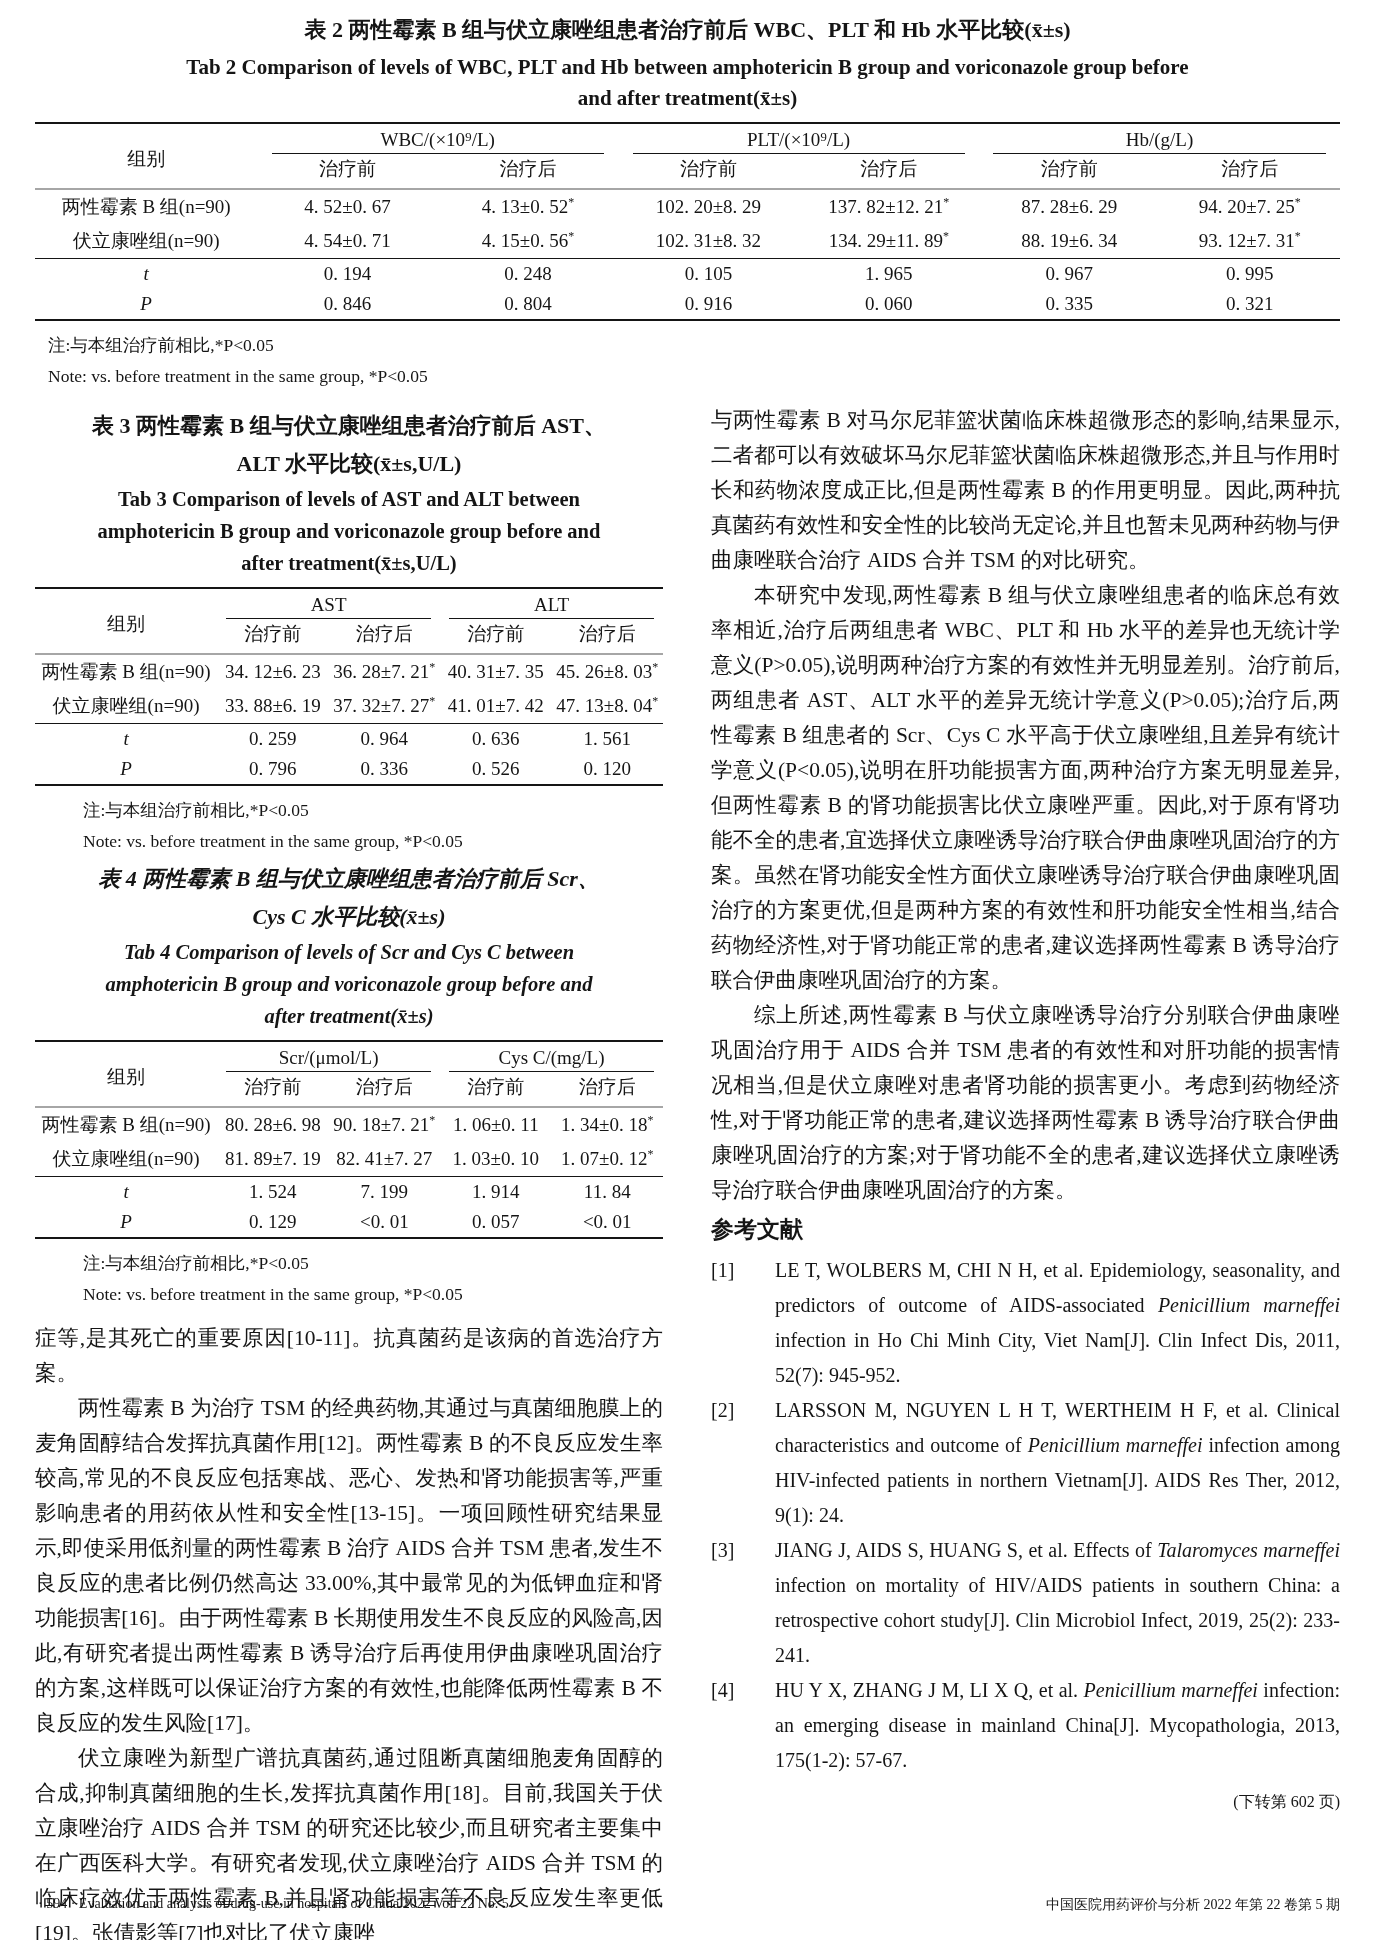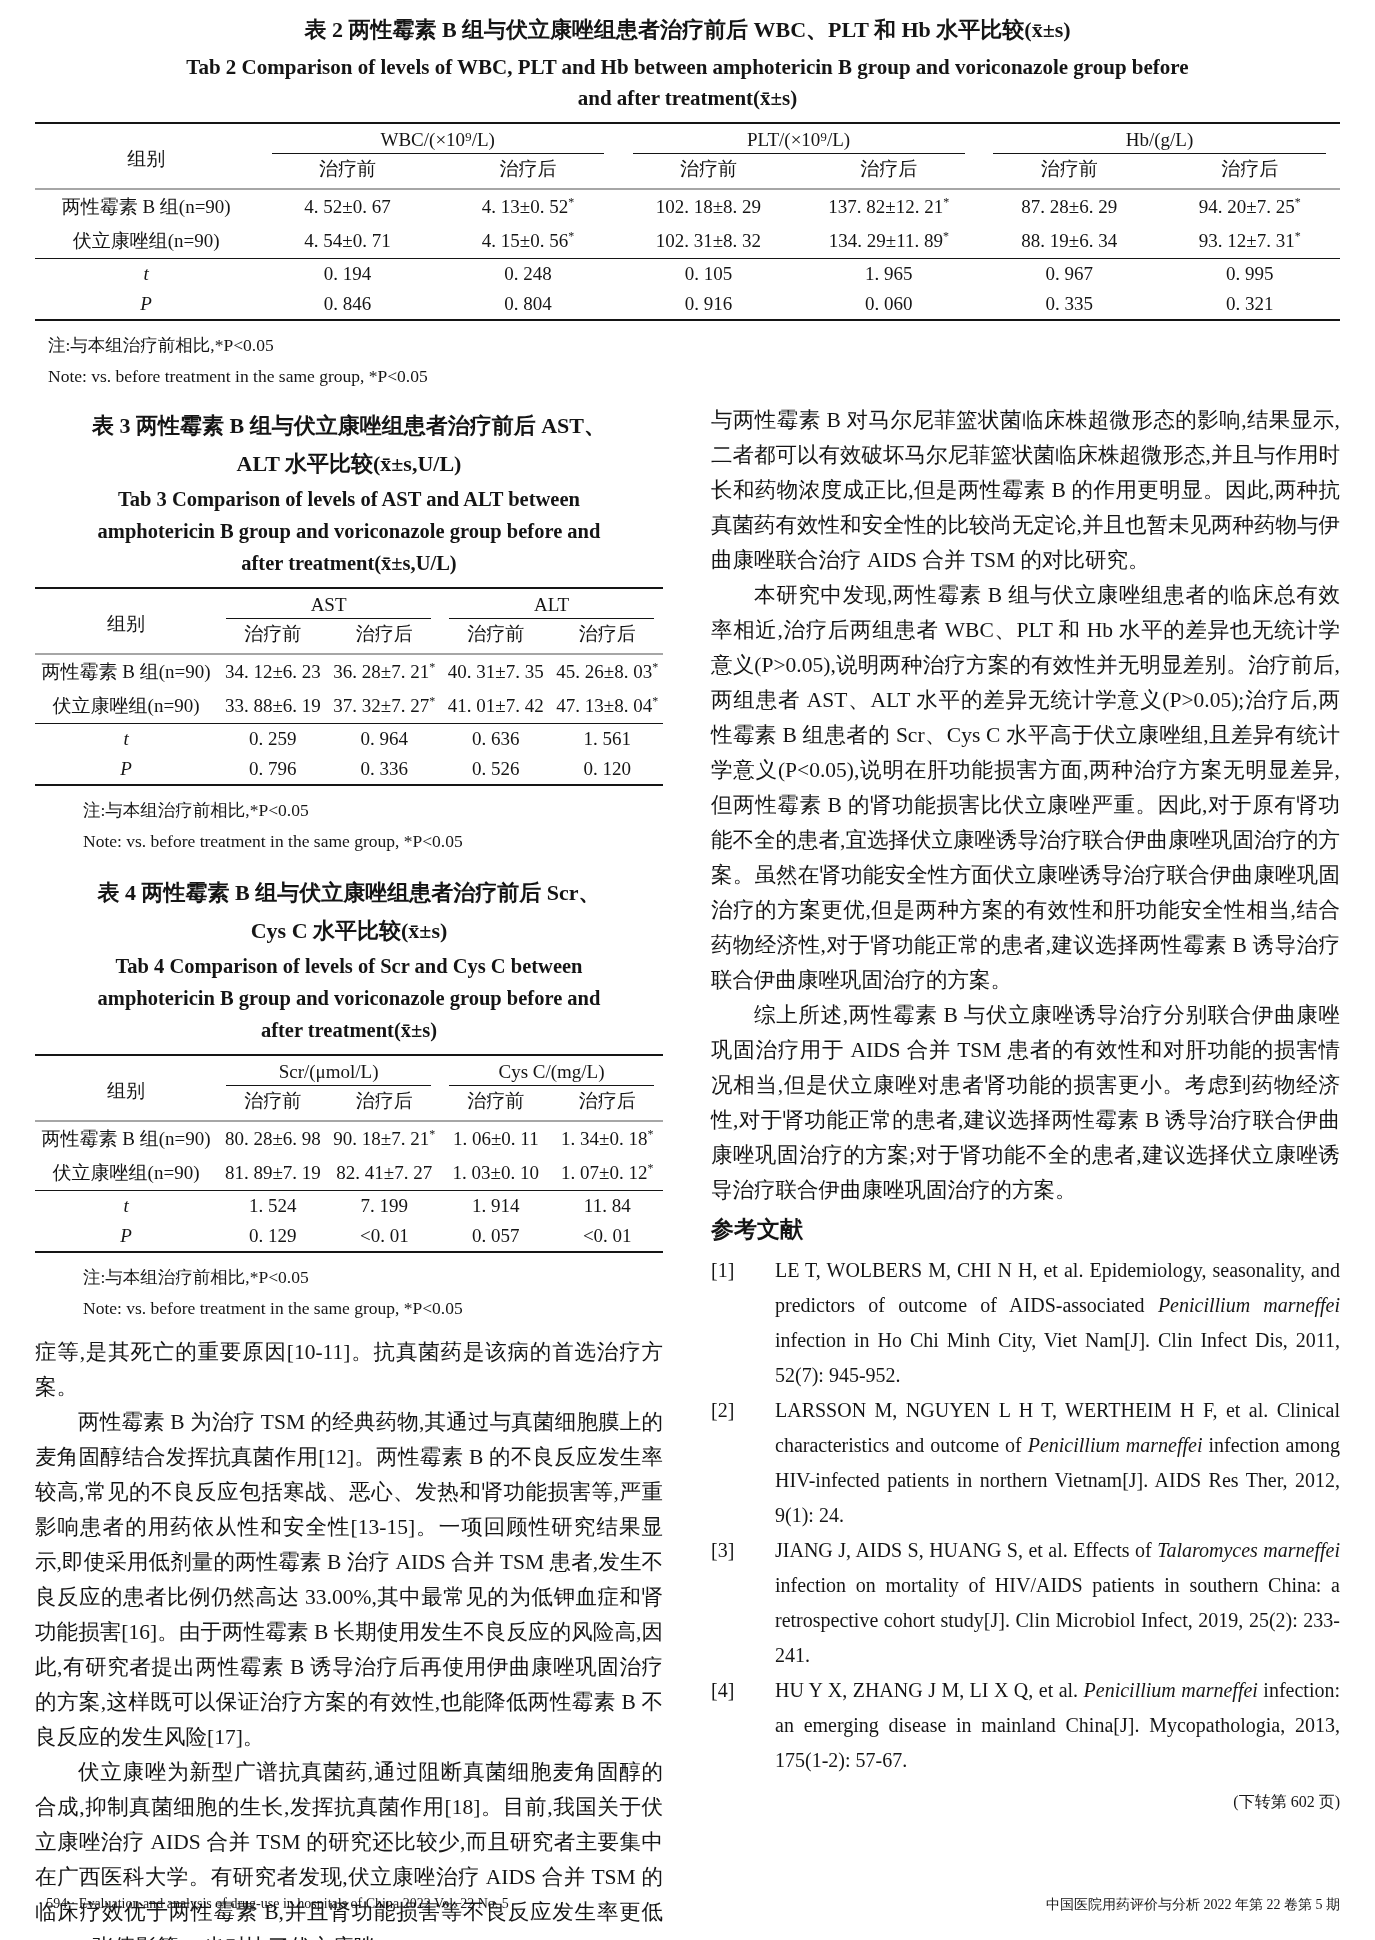--- a/index.html
+++ b/index.html
@@ -29,21 +29,21 @@
   .note-en { font-size:17.5px; margin:9px 0 0 48px; }
 
   .columns { display:flex; gap:48px; margin:16px 35px 0 35px; }
   .col-left  { width:628px; flex:none; }
   .col-right { width:629px; flex:none; }
 
   .tbl-title-zh { text-align:center; font-weight:bold; font-size:22px; line-height:38px; }
   .tbl-title-en { text-align:center; font-weight:bold; font-size:20.5px; line-height:32px; }
   .col-left .table-wrap { margin-top:8px; }
   .t3-titles { margin-top:4px; }
-  .t4-titles { margin-top:22px; }
+  .t4-titles { margin-top:8px;font-style:italic; }
 
   .para { font-size:21.5px; line-height:35px; text-align:justify; text-indent:2em; margin:0; }
   .para.cont { text-indent:0; }
   .body-text { margin-top:16px; }
 
   .ref-heading { font-size:23px; font-weight:bold; margin:6px 0 8px 0; }
   .ref-item { display:flex; font-size:20px; line-height:35px; }
   .ref-num { width:48px; flex:none; }
   .ref-text { flex:1; padding-left:16px; text-align:justify; }
   .ref-text .it { font-style:italic; }
@@ -92,21 +92,21 @@
           <th>治疗后</th>
           <th>治疗前</th>
           <th>治疗后</th>
         </tr>
       </thead>
       <tbody>
         <tr>
           <td class="row-label">两性霉素 B 组(n=90)</td>
           <td><span>4. 52±0. 67</span><sup class="star"></sup></td>
           <td><span>4. 13±0. 52</span><sup class="star">*</sup></td>
-          <td><span>102. 18±8. 29</span><sup class="star"></sup></td>
+          <td><span>102. 20±8. 29</span><sup class="star"></sup></td>
           <td><span>137. 82±12. 21</span><sup class="star">*</sup></td>
           <td><span>87. 28±6. 29</span><sup class="star"></sup></td>
           <td><span>94. 20±7. 25</span><sup class="star">*</sup></td>
         </tr>
         <tr class="last-group-row">
           <td class="row-label">伏立康唑组(n=90)</td>
           <td><span>4. 54±0. 71</span><sup class="star"></sup></td>
           <td><span>4. 15±0. 56</span><sup class="star">*</sup></td>
           <td><span>102. 31±8. 32</span><sup class="star"></sup></td>
           <td><span>134. 29±11. 89</span><sup class="star">*</sup></td>

